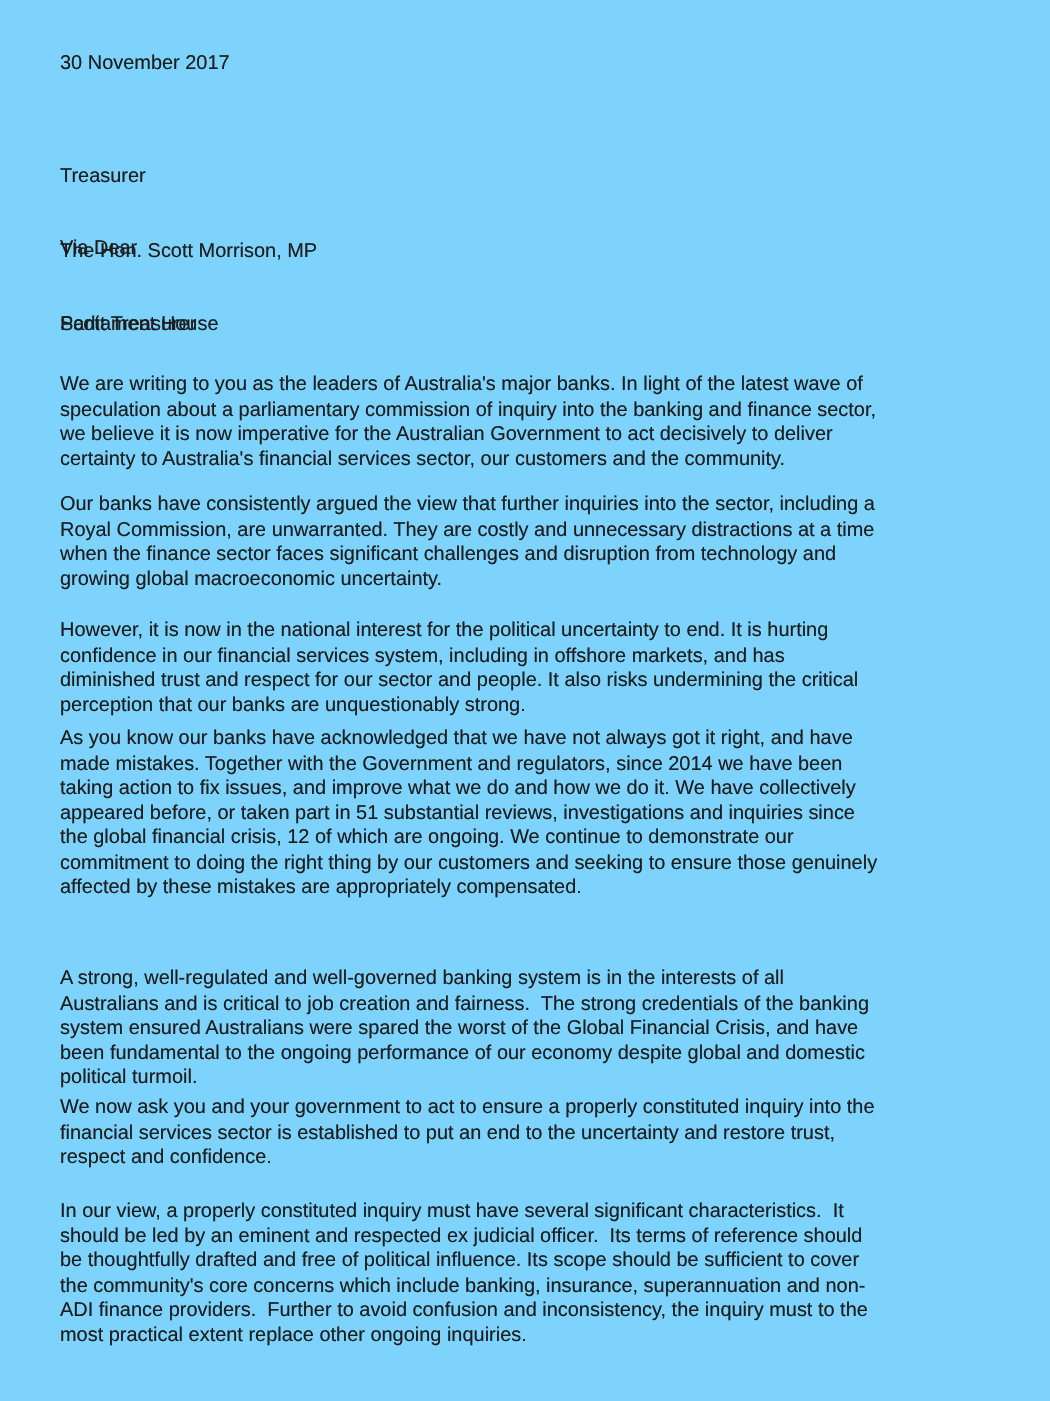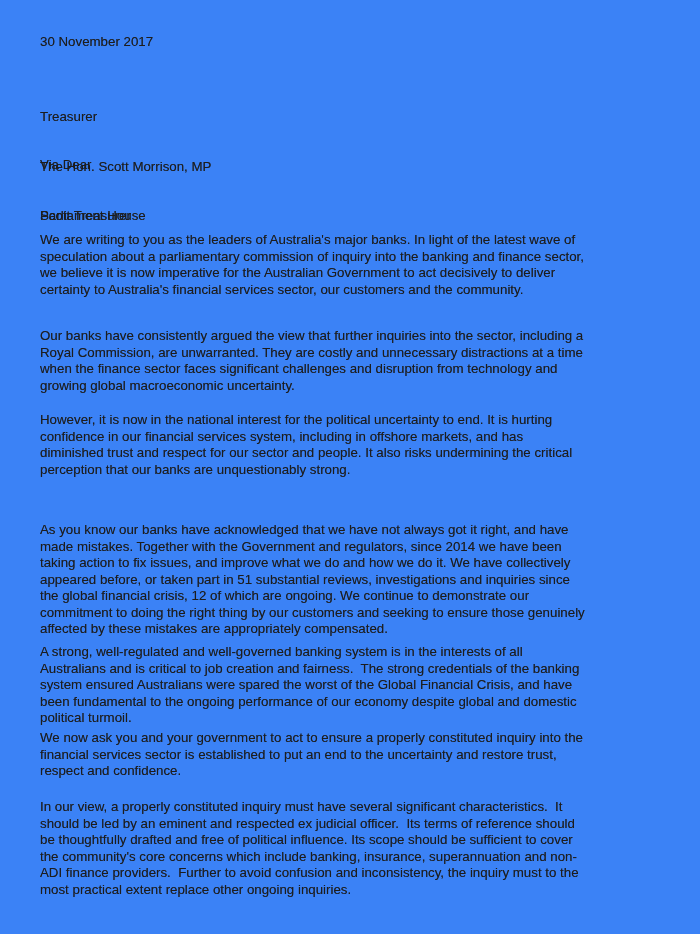--- a/index.html
+++ b/index.html
@@ -4,21 +4,21 @@
 <style>
   html, body {
     margin: 0;
     padding: 0;
     background: #ffffff;
   }
   .sheet {
     position: relative;
     width: 700px;
     height: 934px;
-    background: #3b82f6;
+    background: #7dd3fc;
     overflow: hidden;
     font-family: "Liberation Sans", sans-serif;
     font-size: 13.3px;
     line-height: 16.5px;
     color: #1d1d1d;
     text-shadow: 0 0 0.4px rgba(30,30,30,0.55); 
   }
   .block {
     position: absolute;
     left: 40px;
@@ -40,36 +40,36 @@
   <div class="block" style="top:76px">
     <span class="addr-line">Treasurer</span>
     <span class="addr-line">The Hon. Scott Morrison, MP</span>
     <span class="addr-line">Parliament House</span>
   </div>
 
   <div class="block" style="top:157px">Via Dear</div>
 
   <div class="block" style="top:208px">Scott Treasurer</div>
 
-  <p class="block" style="top:232px">We are writing to you as the leaders of Australia's major banks. In light of the latest wave of
+  <p class="block" style="top:248px">We are writing to you as the leaders of Australia's major banks. In light of the latest wave of
 speculation about a parliamentary commission of inquiry into the banking and finance sector,
 we believe it is now imperative for the Australian Government to act decisively to deliver
 certainty to Australia's financial services sector, our customers and the community.</p>
 
   <p class="block" style="top:412px">However, it is now in the national interest for the political uncertainty to end. It is hurting
 confidence in our financial services system, including in offshore markets, and has
 diminished trust and respect for our sector and people. It also risks undermining the critical
 perception that our banks are unquestionably strong.</p>
 
   <p class="block" style="top:328px">Our banks have consistently argued the view that further inquiries into the sector, including a
 Royal Commission, are unwarranted. They are costly and unnecessary distractions at a time
 when the finance sector faces significant challenges and disruption from technology and
 growing global macroeconomic uncertainty.</p>
 
-  <p class="block" style="top:522px">As you know our banks have acknowledged that we have not always got it right, and have
+  <p class="block" style="top:484px">As you know our banks have acknowledged that we have not always got it right, and have
 made mistakes. Together with the Government and regulators, since 2014 we have been
 taking action to fix issues, and improve what we do and how we do it. We have collectively
 appeared before, or taken part in 51 substantial reviews, investigations and inquiries since
 the global financial crisis, 12 of which are ongoing. We continue to demonstrate our
 commitment to doing the right thing by our customers and seeking to ensure those genuinely
 affected by these mistakes are appropriately compensated.</p>
 
   <p class="block" style="top:644px">A strong, well-regulated and well-governed banking system is in the interests of all
 Australians and is critical to job creation and fairness.  The strong credentials of the banking
 system ensured Australians were spared the worst of the Global Financial Crisis, and have

